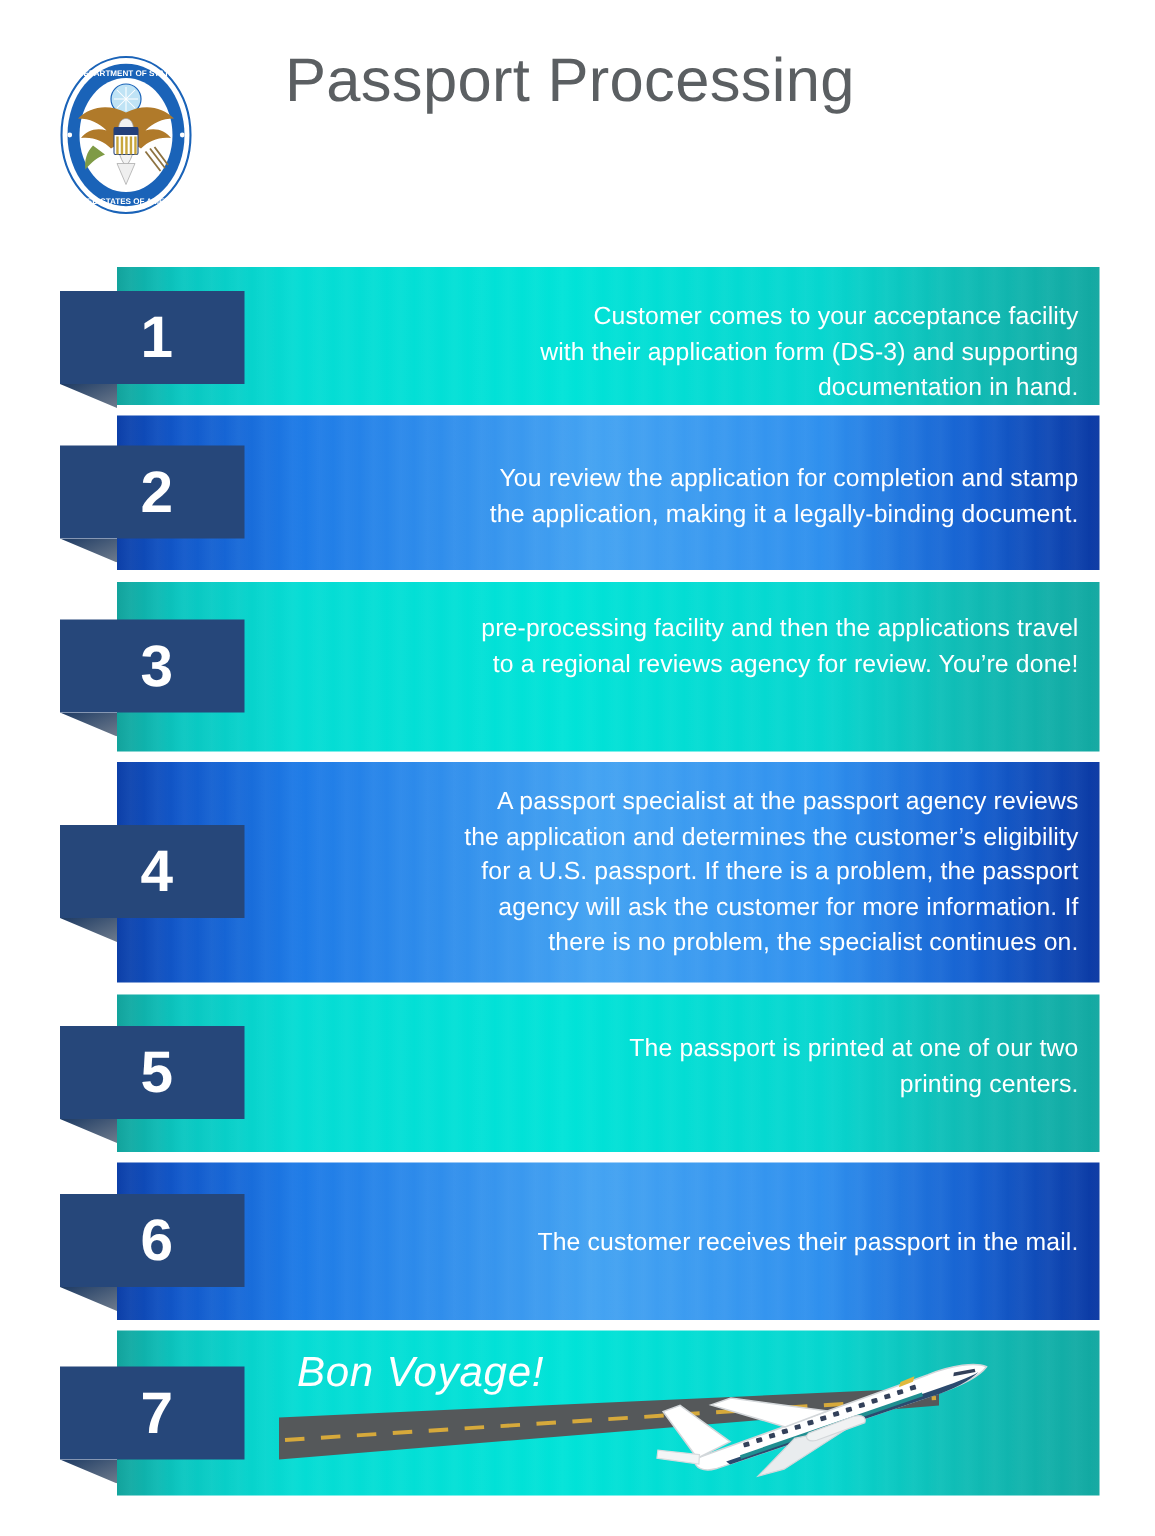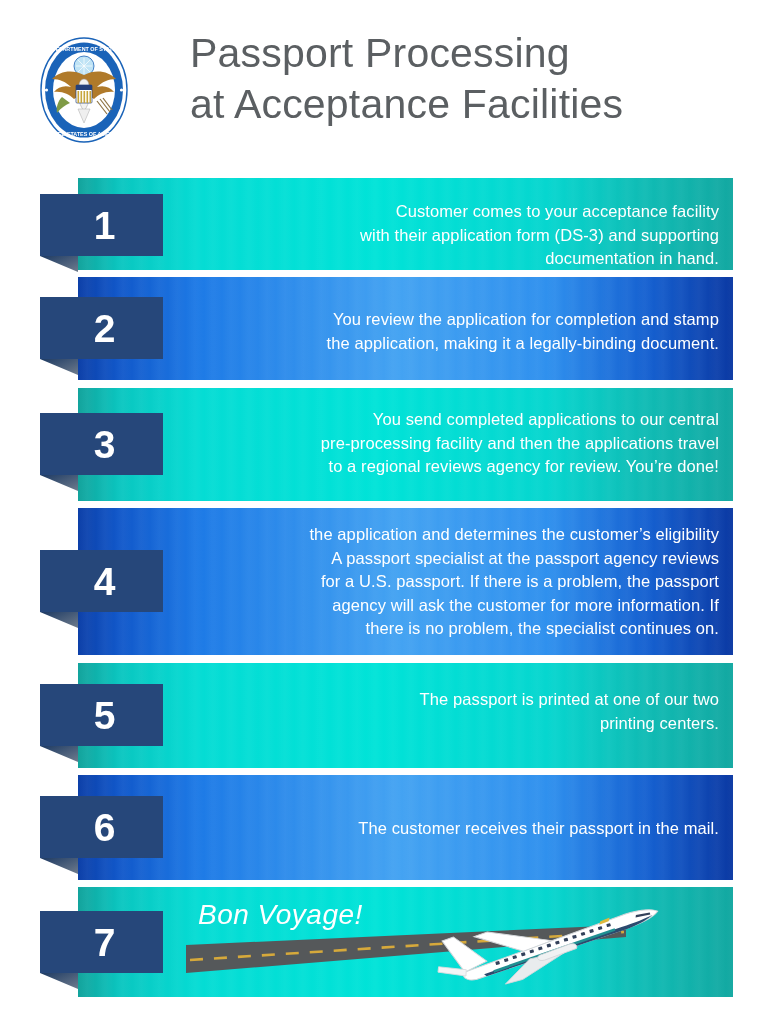--- a/index.html
+++ b/index.html
@@ -218,21 +218,20 @@
         <rect x="48.5" y="56" width="1.6" height="12"></rect>
         <rect x="51.5" y="56" width="1.6" height="12"></rect>
       </g>
 
       <path d="M40 74 L46 88 L52 74 Z" fill="#efefef" stroke="#a8a8a8" stroke-width="0.5"></path>
     </svg>
   </div>
 
   <div class="title-block">
     <div class="title-line">Passport Processing</div>
-    <div class="title-line">at Acceptance Facilities</div>
   </div>
 
 </div>
 
 <div class="steps">
 
   <div class="step" style="top:178px;height:92px;">
     <div class="band teal"></div>
     <div class="badge-fold" style="top:78px;"></div>
     <div class="badge" style="top:16px;">
@@ -257,35 +256,34 @@
     </div>
   </div>
 
   <div class="step" style="top:388px;height:113px;">
     <div class="band teal"></div>
     <div class="badge-fold" style="top:87px;"></div>
     <div class="badge" style="top:25px;">
       <div class="num">3</div>
     </div>
     <div class="step-text" style="top:20px;">
-      <p>You send completed applications to our central</p>
       <p>pre-processing facility and then the applications travel</p>
       <p>to a regional reviews agency for review. You’re done!</p>
     </div>
   </div>
 
   <div class="step" style="top:508px;height:147px;">
     <div class="band blue"></div>
     <div class="badge-fold" style="top:104px;"></div>
     <div class="badge" style="top:42px;">
       <div class="num">4</div>
     </div>
     <div class="step-text" style="top:15px;">
+      <p>A passport specialist at the passport agency reviews</p>
       <p>the application and determines the customer’s eligibility</p>
-      <p>A passport specialist at the passport agency reviews</p>
       <p>for a U.S. passport. If there is a problem, the passport</p>
       <p>agency will ask the customer for more information. If</p>
       <p>there is no problem, the specialist continues on.</p>
     </div>
   </div>
 
   <div class="step" style="top:663px;height:105px;">
     <div class="band teal"></div>
     <div class="badge-fold" style="top:83px;"></div>
     <div class="badge" style="top:21px;">

